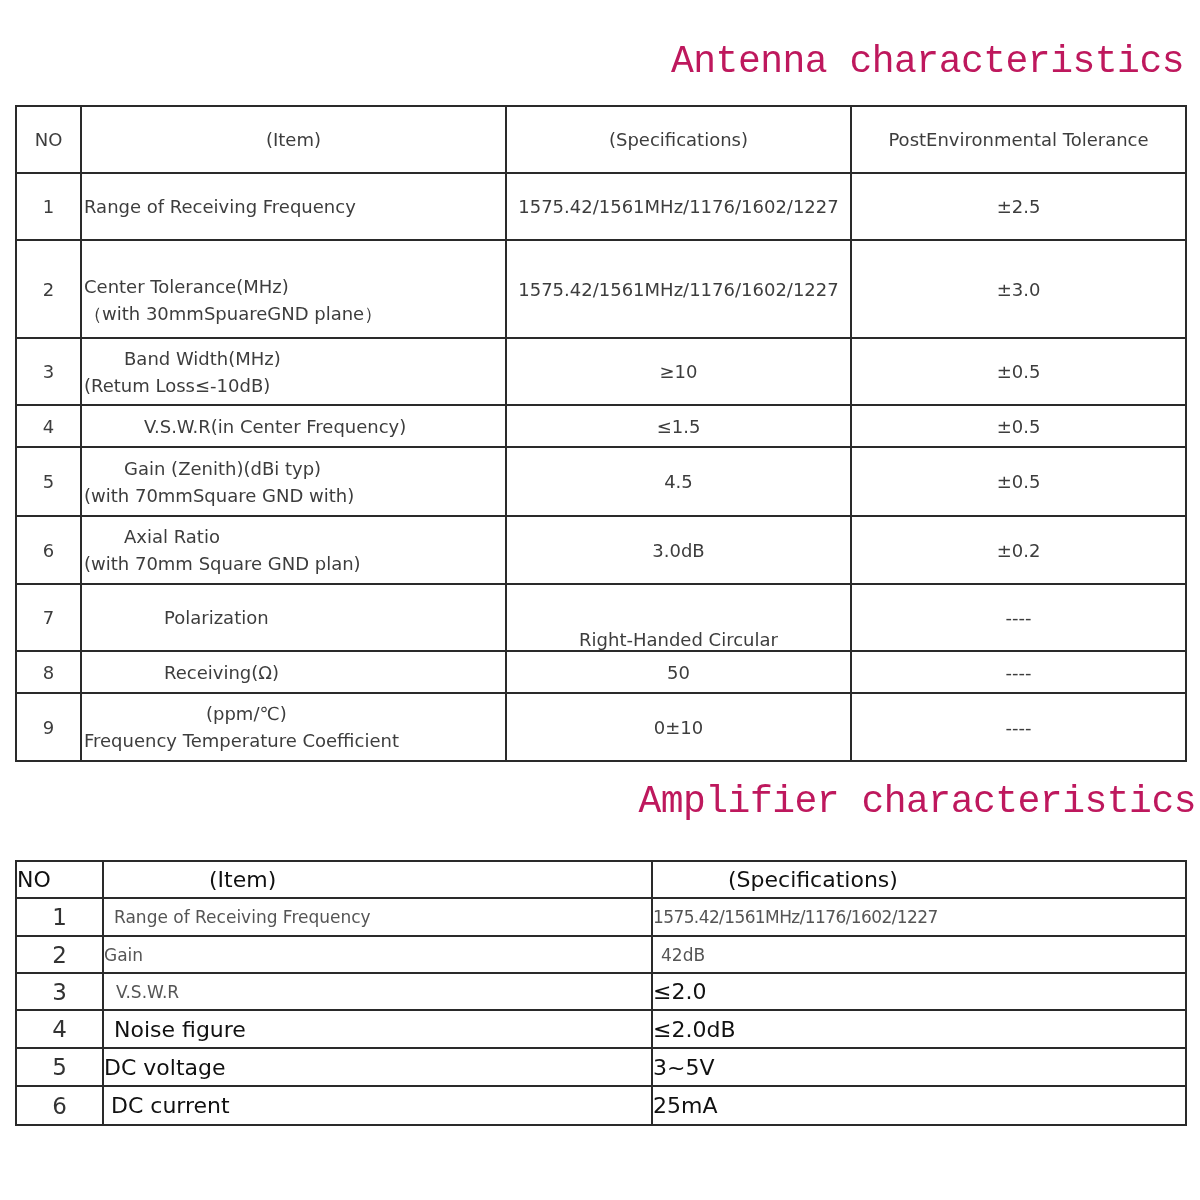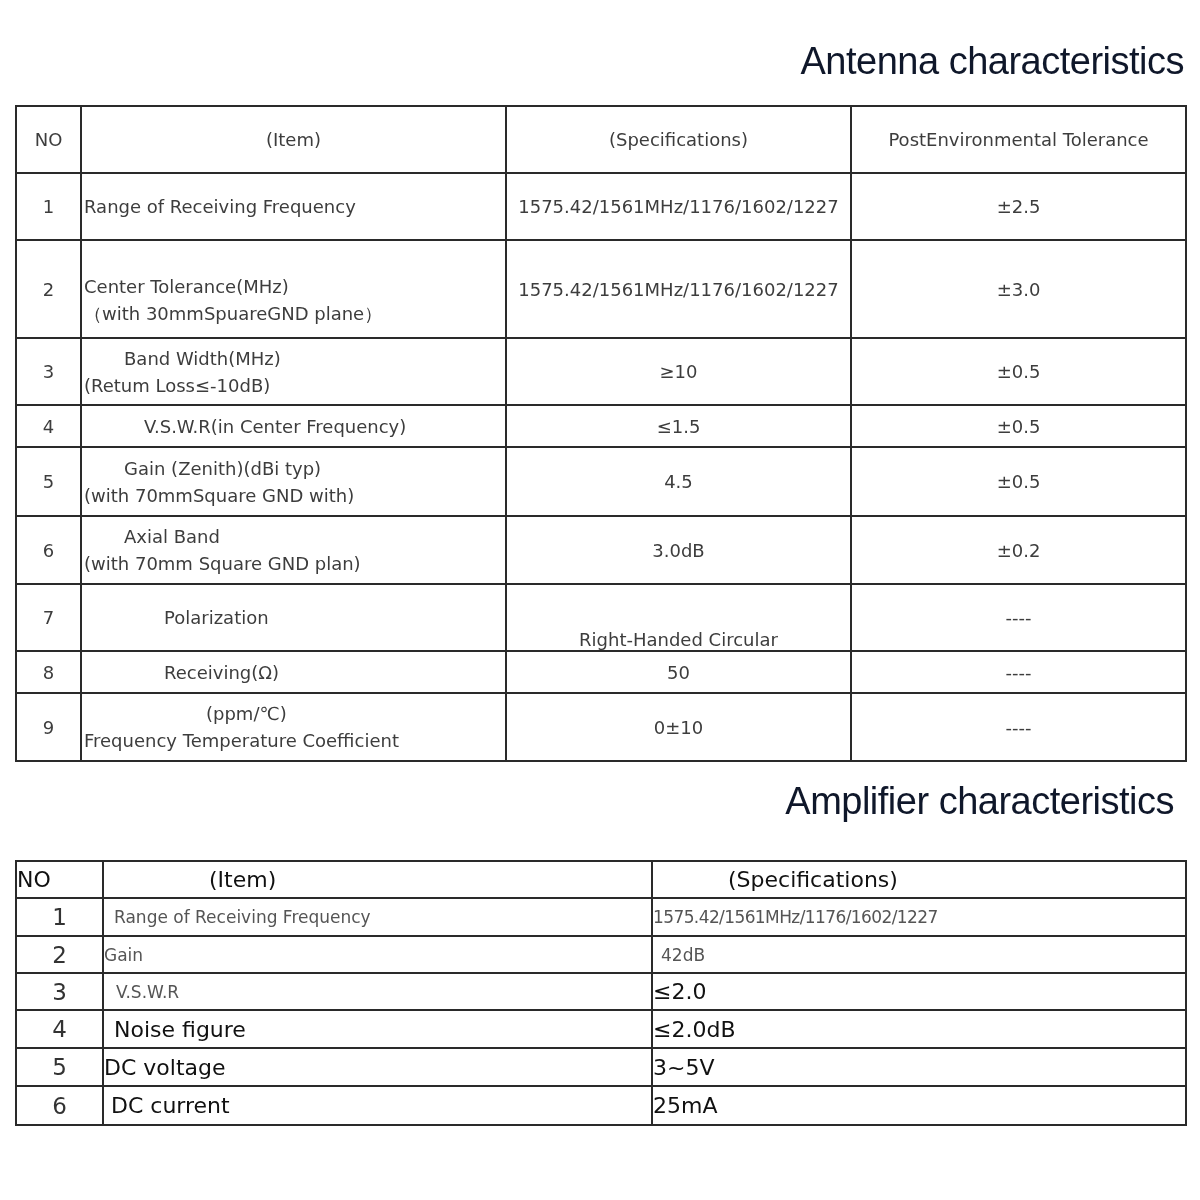--- a/index.html
+++ b/index.html
@@ -1,19 +1,19 @@
 <!DOCTYPE html>
 <html><head>
 <meta charset="utf-8">
 <style>
   html, body { margin:0; padding:0; background:#ffffff; }
   body { width:1200px; height:1200px; position:relative; overflow:hidden; font-family:"DejaVu Sans", sans-serif; color:#3a3a3a; }
-  .title { position:absolute; color:#0f172a; font-family:Liberation Sans, sans-serif; font-weight:normal; white-space:nowrap; letter-spacing:-0.5px; }
+  .title { position:absolute; color:#be185d; font-family:Liberation Mono, monospace; font-weight:normal; white-space:nowrap; letter-spacing:-0.5px; }
   #t1title { right:16px; top:40px; font-size:38px; }
-  #t2title { right:26px; top:780px; font-size:38px; }
+  #t2title { right:4px; top:780px; font-size:38px; }
   table { position:absolute; border-collapse:collapse; table-layout:fixed; }
   td { border:2px solid #2a2a2a; padding:0; }
   #tbl1 { left:15px; top:105px; width:1170px; }
   #tbl1 td { font-size:18px; color:#3d3d3d; }
   #tbl1 td.no { text-align:center; }
   #tbl1 td.center { text-align:center; }
   #tbl1 td.item { padding-left:2px; line-height:27px; }
   .ind1 { padding-left:40px; display:block; }
   .ind2 { padding-left:60px; display:block; }
   .ind3 { padding-left:80px; display:block; }
@@ -81,21 +81,21 @@
     <td class="item">
       <span class="ind1">Gain (Zenith)(dBi typ)</span>
       <span style="display:block">(with 70mmSquare GND with)</span>
     </td>
     <td class="center">4.5</td>
     <td class="center">±0.5</td>
   </tr>
   <tr style="height:68px">
     <td class="no">6</td>
     <td class="item">
-      <span class="ind1">Axial Band</span>
+      <span class="ind1">Axial Ratio</span>
       <span style="display:block">(with 70mm Square GND plan)</span>
     </td>
     <td class="center">3.0dB</td>
     <td class="center">±0.2</td>
   </tr>
   <tr style="height:67px">
     <td class="no">7</td>
     <td class="item">
       <span class="ind3">Polarization</span>
     </td>

